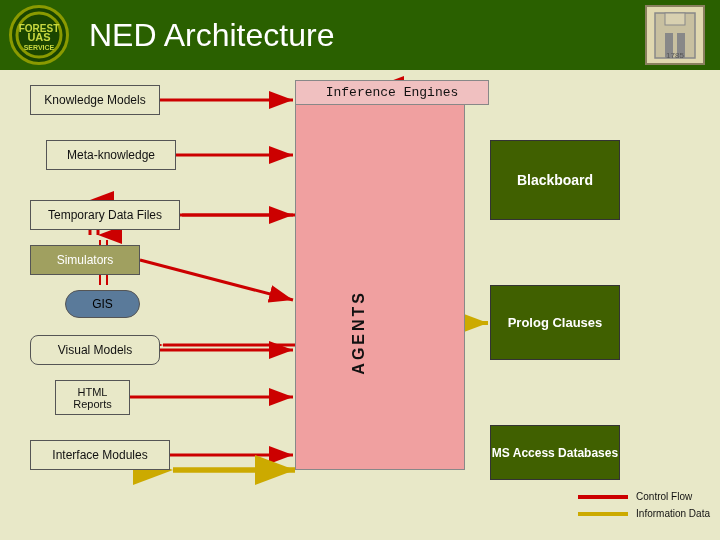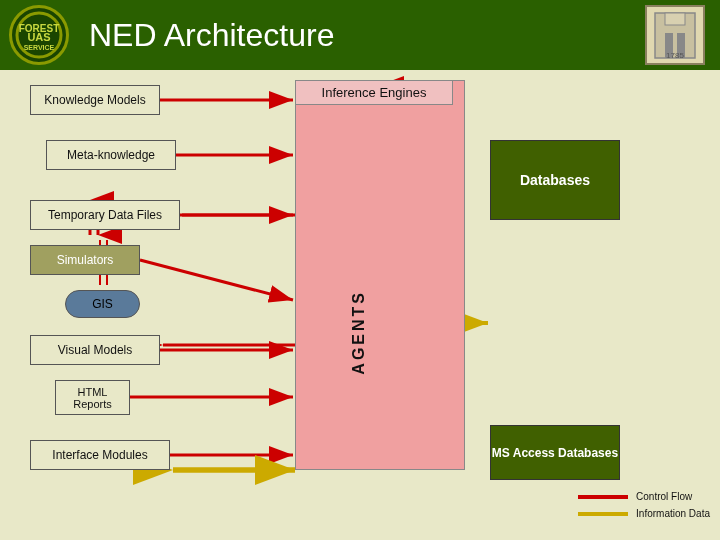--- a/index.html
+++ b/index.html
@@ -105,21 +105,21 @@
     .box-gis {
       left: 65px; top: 220px;
       width: 75px; height: 28px;
       background: #5a7a9a;
       color: #000000;
       border-radius: 14px;
     }
 
     .box-visual-models {
       left: 30px; top: 265px;
-      width: 130px; height: 30px;
+      width: 130px; height: 30px; border-radius: 8px;
     }
 
     .box-html-reports {
       left: 55px; top: 310px;
       width: 75px; height: 35px;
       font-size: 11px;
     }
 
     .box-interface-modules {
       left: 30px; top: 370px;
@@ -131,28 +131,29 @@
       left: 295px; top: 10px;
       width: 170px; height: 390px;
       background: #f0a0a0;
       border: 1.5px solid #888;
       position: absolute;
     }
 
     .box-inference-engines-label {
       position: absolute;
       left: 295px; top: 10px;
-      width: 158px;
+      width: 194px;
       text-align: center;
       font-size: 13px;
       color: #111;
       background: #f0c0c0;
       border: 1.5px solid #888;
       padding: 4px 0;
       z-index: 10;
+      font-family: Liberation Mono, monospace;
     }
 
     
     .agents-text {
       position: absolute;
       left: 350px; top: 220px;
       font-size: 16px;
       font-weight: bold;
       letter-spacing: 3px;
       color: #111;
@@ -362,23 +363,27 @@
   <div class="box box-html-reports" style="white-space:pre-line;">
     <span>HTML
 Reports</span>
   </div>
 
   <div class="box box-interface-modules">
     <span>Interface Modules</span>
   </div>
 
   <div class="box-blackboard">
-    <span>Databases</span>
-  </div>
-
+    <span>Blackboard</span>
+  </div>
+
+  <div class="box-prolog">
+    <span>Prolog
+Clauses</span>
+  </div>
 
   <div class="box-msaccess">
     <span>MS Access
 Databases</span>
   </div>
 
   <div class="legend">
     <div class="legend-item">
       <div class="legend-line-red"></div>
       <span class="legend-label">Control Flow</span>

